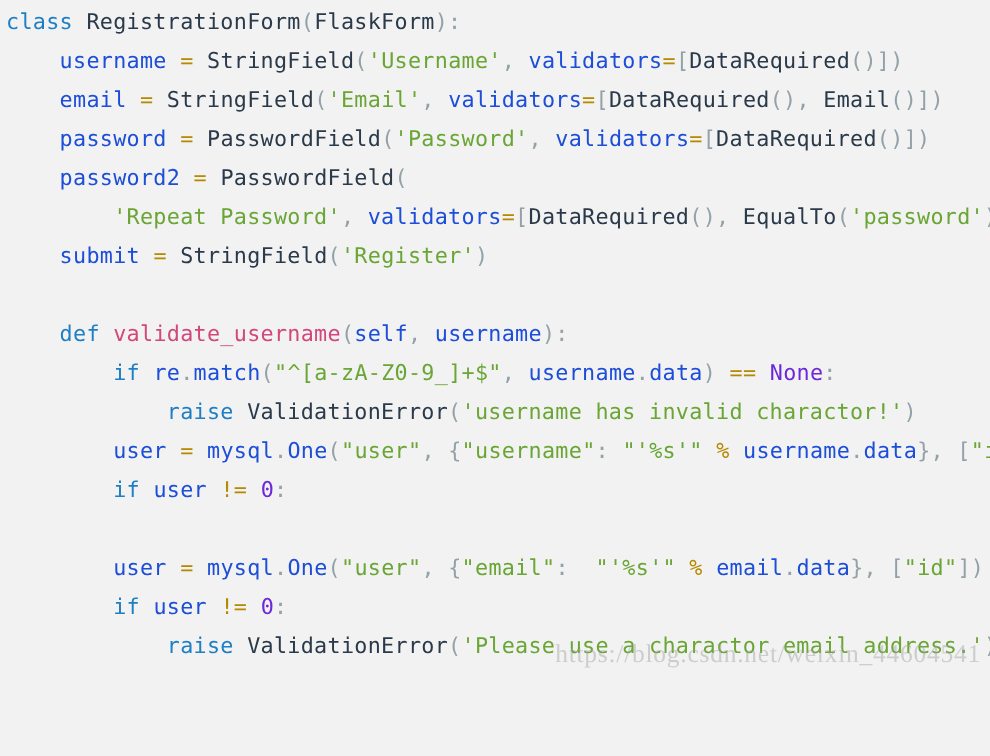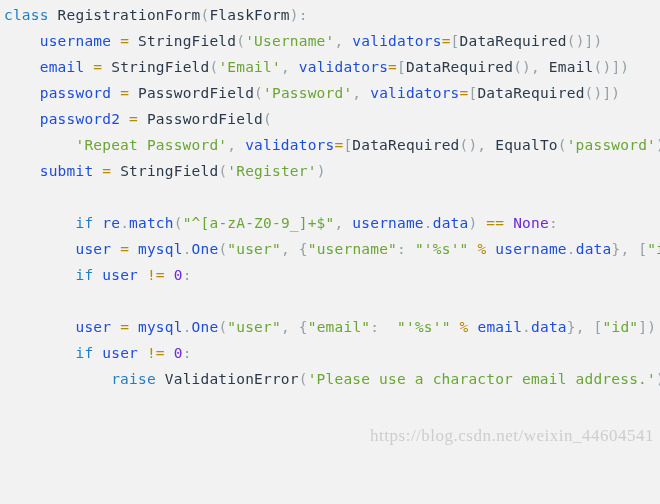--- a/index.html
+++ b/index.html
@@ -62,21 +62,23 @@
 <div id="code-editor">
   <div id="code-lines">
       <div class="code-line"><span class="tok-kw">class</span><span class="tok-plain"> </span><span class="tok-cls">RegistrationForm</span><span class="tok-punc">(</span><span class="tok-cls">FlaskForm</span><span class="tok-punc">)</span><span class="tok-punc">:</span></div>
       <div class="code-line"><span class="tok-plain">    </span><span class="tok-name">username</span><span class="tok-plain"> </span><span class="tok-op">=</span><span class="tok-plain"> </span><span class="tok-cls">StringField</span><span class="tok-punc">(</span><span class="tok-str">'Username'</span><span class="tok-punc">,</span><span class="tok-plain"> </span><span class="tok-name">validators</span><span class="tok-op">=</span><span class="tok-punc">[</span><span class="tok-cls">DataRequired</span><span class="tok-punc">()])</span></div>
       <div class="code-line"><span class="tok-plain">    </span><span class="tok-name">email</span><span class="tok-plain"> </span><span class="tok-op">=</span><span class="tok-plain"> </span><span class="tok-cls">StringField</span><span class="tok-punc">(</span><span class="tok-str">'Email'</span><span class="tok-punc">,</span><span class="tok-plain"> </span><span class="tok-name">validators</span><span class="tok-op">=</span><span class="tok-punc">[</span><span class="tok-cls">DataRequired</span><span class="tok-punc">(), </span><span class="tok-cls">Email</span><span class="tok-punc">()])</span></div>
       <div class="code-line"><span class="tok-plain">    </span><span class="tok-name">password</span><span class="tok-plain"> </span><span class="tok-op">=</span><span class="tok-plain"> </span><span class="tok-cls">PasswordField</span><span class="tok-punc">(</span><span class="tok-str">'Password'</span><span class="tok-punc">,</span><span class="tok-plain"> </span><span class="tok-name">validators</span><span class="tok-op">=</span><span class="tok-punc">[</span><span class="tok-cls">DataRequired</span><span class="tok-punc">()])</span></div>
       <div class="code-line"><span class="tok-plain">    </span><span class="tok-name">password2</span><span class="tok-plain"> </span><span class="tok-op">=</span><span class="tok-plain"> </span><span class="tok-cls">PasswordField</span><span class="tok-punc">(</span></div>
       <div class="code-line"><span class="tok-plain">        </span><span class="tok-str">'Repeat Password'</span><span class="tok-punc">,</span><span class="tok-plain"> </span><span class="tok-name">validators</span><span class="tok-op">=</span><span class="tok-punc">[</span><span class="tok-cls">DataRequired</span><span class="tok-punc">(), </span><span class="tok-cls">EqualTo</span><span class="tok-punc">(</span><span class="tok-str">'password'</span><span class="tok-punc">)])</span></div>
       <div class="code-line"><span class="tok-plain">    </span><span class="tok-name">submit</span><span class="tok-plain"> </span><span class="tok-op">=</span><span class="tok-plain"> </span><span class="tok-cls">StringField</span><span class="tok-punc">(</span><span class="tok-str">'Register'</span><span class="tok-punc">)</span></div>
       <div class="code-line blank">&nbsp;</div>
+      <div class="code-line"><span class="tok-plain">    </span><span class="tok-kw">def</span><span class="tok-plain"> </span><span class="tok-fname">validate_username</span><span class="tok-punc">(</span><span class="tok-name">self</span><span class="tok-punc">,</span><span class="tok-plain"> </span><span class="tok-name">username</span><span class="tok-punc">):</span></div>
       <div class="code-line"><span class="tok-plain">        </span><span class="tok-kw">if</span><span class="tok-plain"> </span><span class="tok-name">re</span><span class="tok-punc">.</span><span class="tok-name">match</span><span class="tok-punc">(</span><span class="tok-str">"^[a-zA-Z0-9_]+$"</span><span class="tok-punc">,</span><span class="tok-plain"> </span><span class="tok-name">username</span><span class="tok-punc">.</span><span class="tok-name">data</span><span class="tok-punc">)</span><span class="tok-plain"> </span><span class="tok-op">==</span><span class="tok-plain"> </span><span class="tok-num">None</span><span class="tok-punc">:</span></div>
+      <div class="code-line"><span class="tok-plain">            </span><span class="tok-kw">raise</span><span class="tok-plain"> </span><span class="tok-cls">ValidationError</span><span class="tok-punc">(</span><span class="tok-str">'username has invalid charactor!'</span><span class="tok-punc">)</span></div>
       <div class="code-line"><span class="tok-plain">        </span><span class="tok-name">user</span><span class="tok-plain"> </span><span class="tok-op">=</span><span class="tok-plain"> </span><span class="tok-name">mysql</span><span class="tok-punc">.</span><span class="tok-name">One</span><span class="tok-punc">(</span><span class="tok-str">"user"</span><span class="tok-punc">, </span><span class="tok-punc">{</span><span class="tok-str">"username"</span><span class="tok-punc">: </span><span class="tok-str">"'%s'"</span><span class="tok-plain"> </span><span class="tok-op">%</span><span class="tok-plain"> </span><span class="tok-name">username</span><span class="tok-punc">.</span><span class="tok-name">data</span><span class="tok-punc">}, [</span><span class="tok-str">"id"</span></div>
       <div class="code-line"><span class="tok-plain">        </span><span class="tok-kw">if</span><span class="tok-plain"> </span><span class="tok-name">user</span><span class="tok-plain"> </span><span class="tok-op">!=</span><span class="tok-plain"> </span><span class="tok-num">0</span><span class="tok-punc">:</span></div>
       <div class="code-line blank">&nbsp;</div>
       <div class="code-line"><span class="tok-plain">        </span><span class="tok-name">user</span><span class="tok-plain"> </span><span class="tok-op">=</span><span class="tok-plain"> </span><span class="tok-name">mysql</span><span class="tok-punc">.</span><span class="tok-name">One</span><span class="tok-punc">(</span><span class="tok-str">"user"</span><span class="tok-punc">, </span><span class="tok-punc">{</span><span class="tok-str">"email"</span><span class="tok-punc">:  </span><span class="tok-str">"'%s'"</span><span class="tok-plain"> </span><span class="tok-op">%</span><span class="tok-plain"> </span><span class="tok-name">email</span><span class="tok-punc">.</span><span class="tok-name">data</span><span class="tok-punc">}, [</span><span class="tok-str">"id"</span><span class="tok-punc">])</span></div>
       <div class="code-line"><span class="tok-plain">        </span><span class="tok-kw">if</span><span class="tok-plain"> </span><span class="tok-name">user</span><span class="tok-plain"> </span><span class="tok-op">!=</span><span class="tok-plain"> </span><span class="tok-num">0</span><span class="tok-punc">:</span></div>
       <div class="code-line"><span class="tok-plain">            </span><span class="tok-kw">raise</span><span class="tok-plain"> </span><span class="tok-cls">ValidationError</span><span class="tok-punc">(</span><span class="tok-str">'Please use a charactor email address.'</span><span class="tok-punc">)</span></div>
     </div>
   <div id="watermark">https://blog.csdn.net/weixin_44604541</div>
 </div>
 

